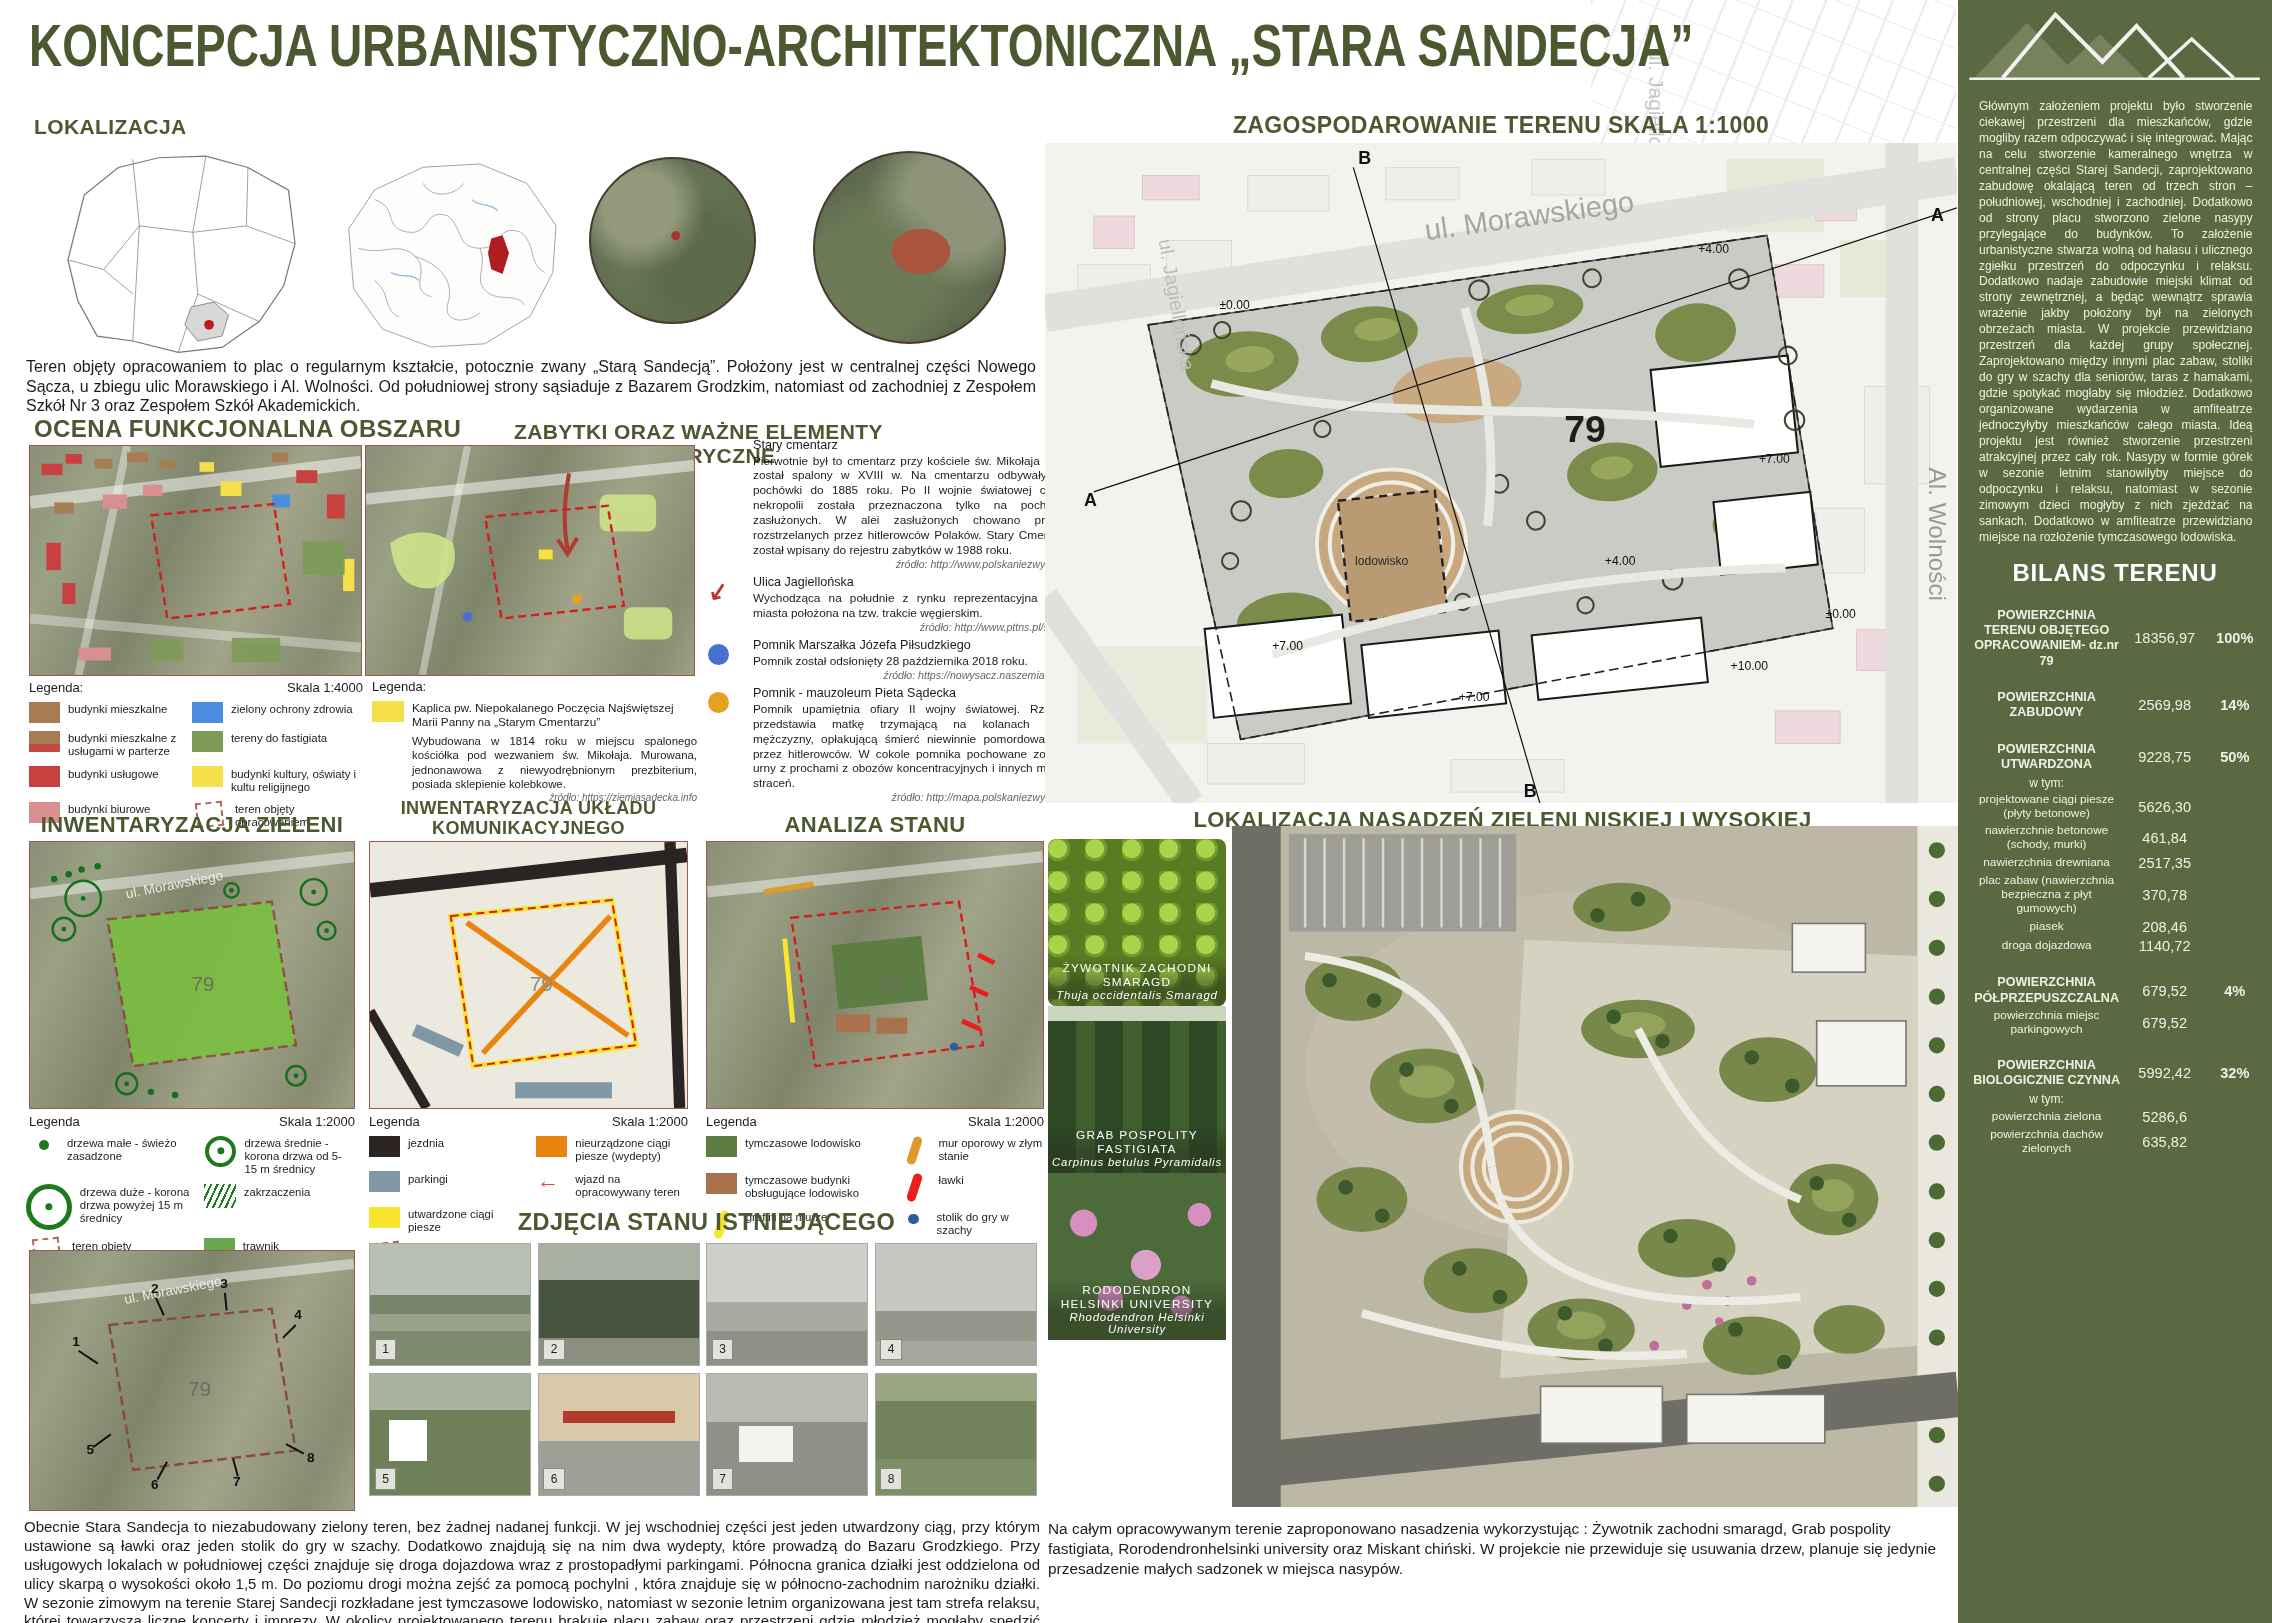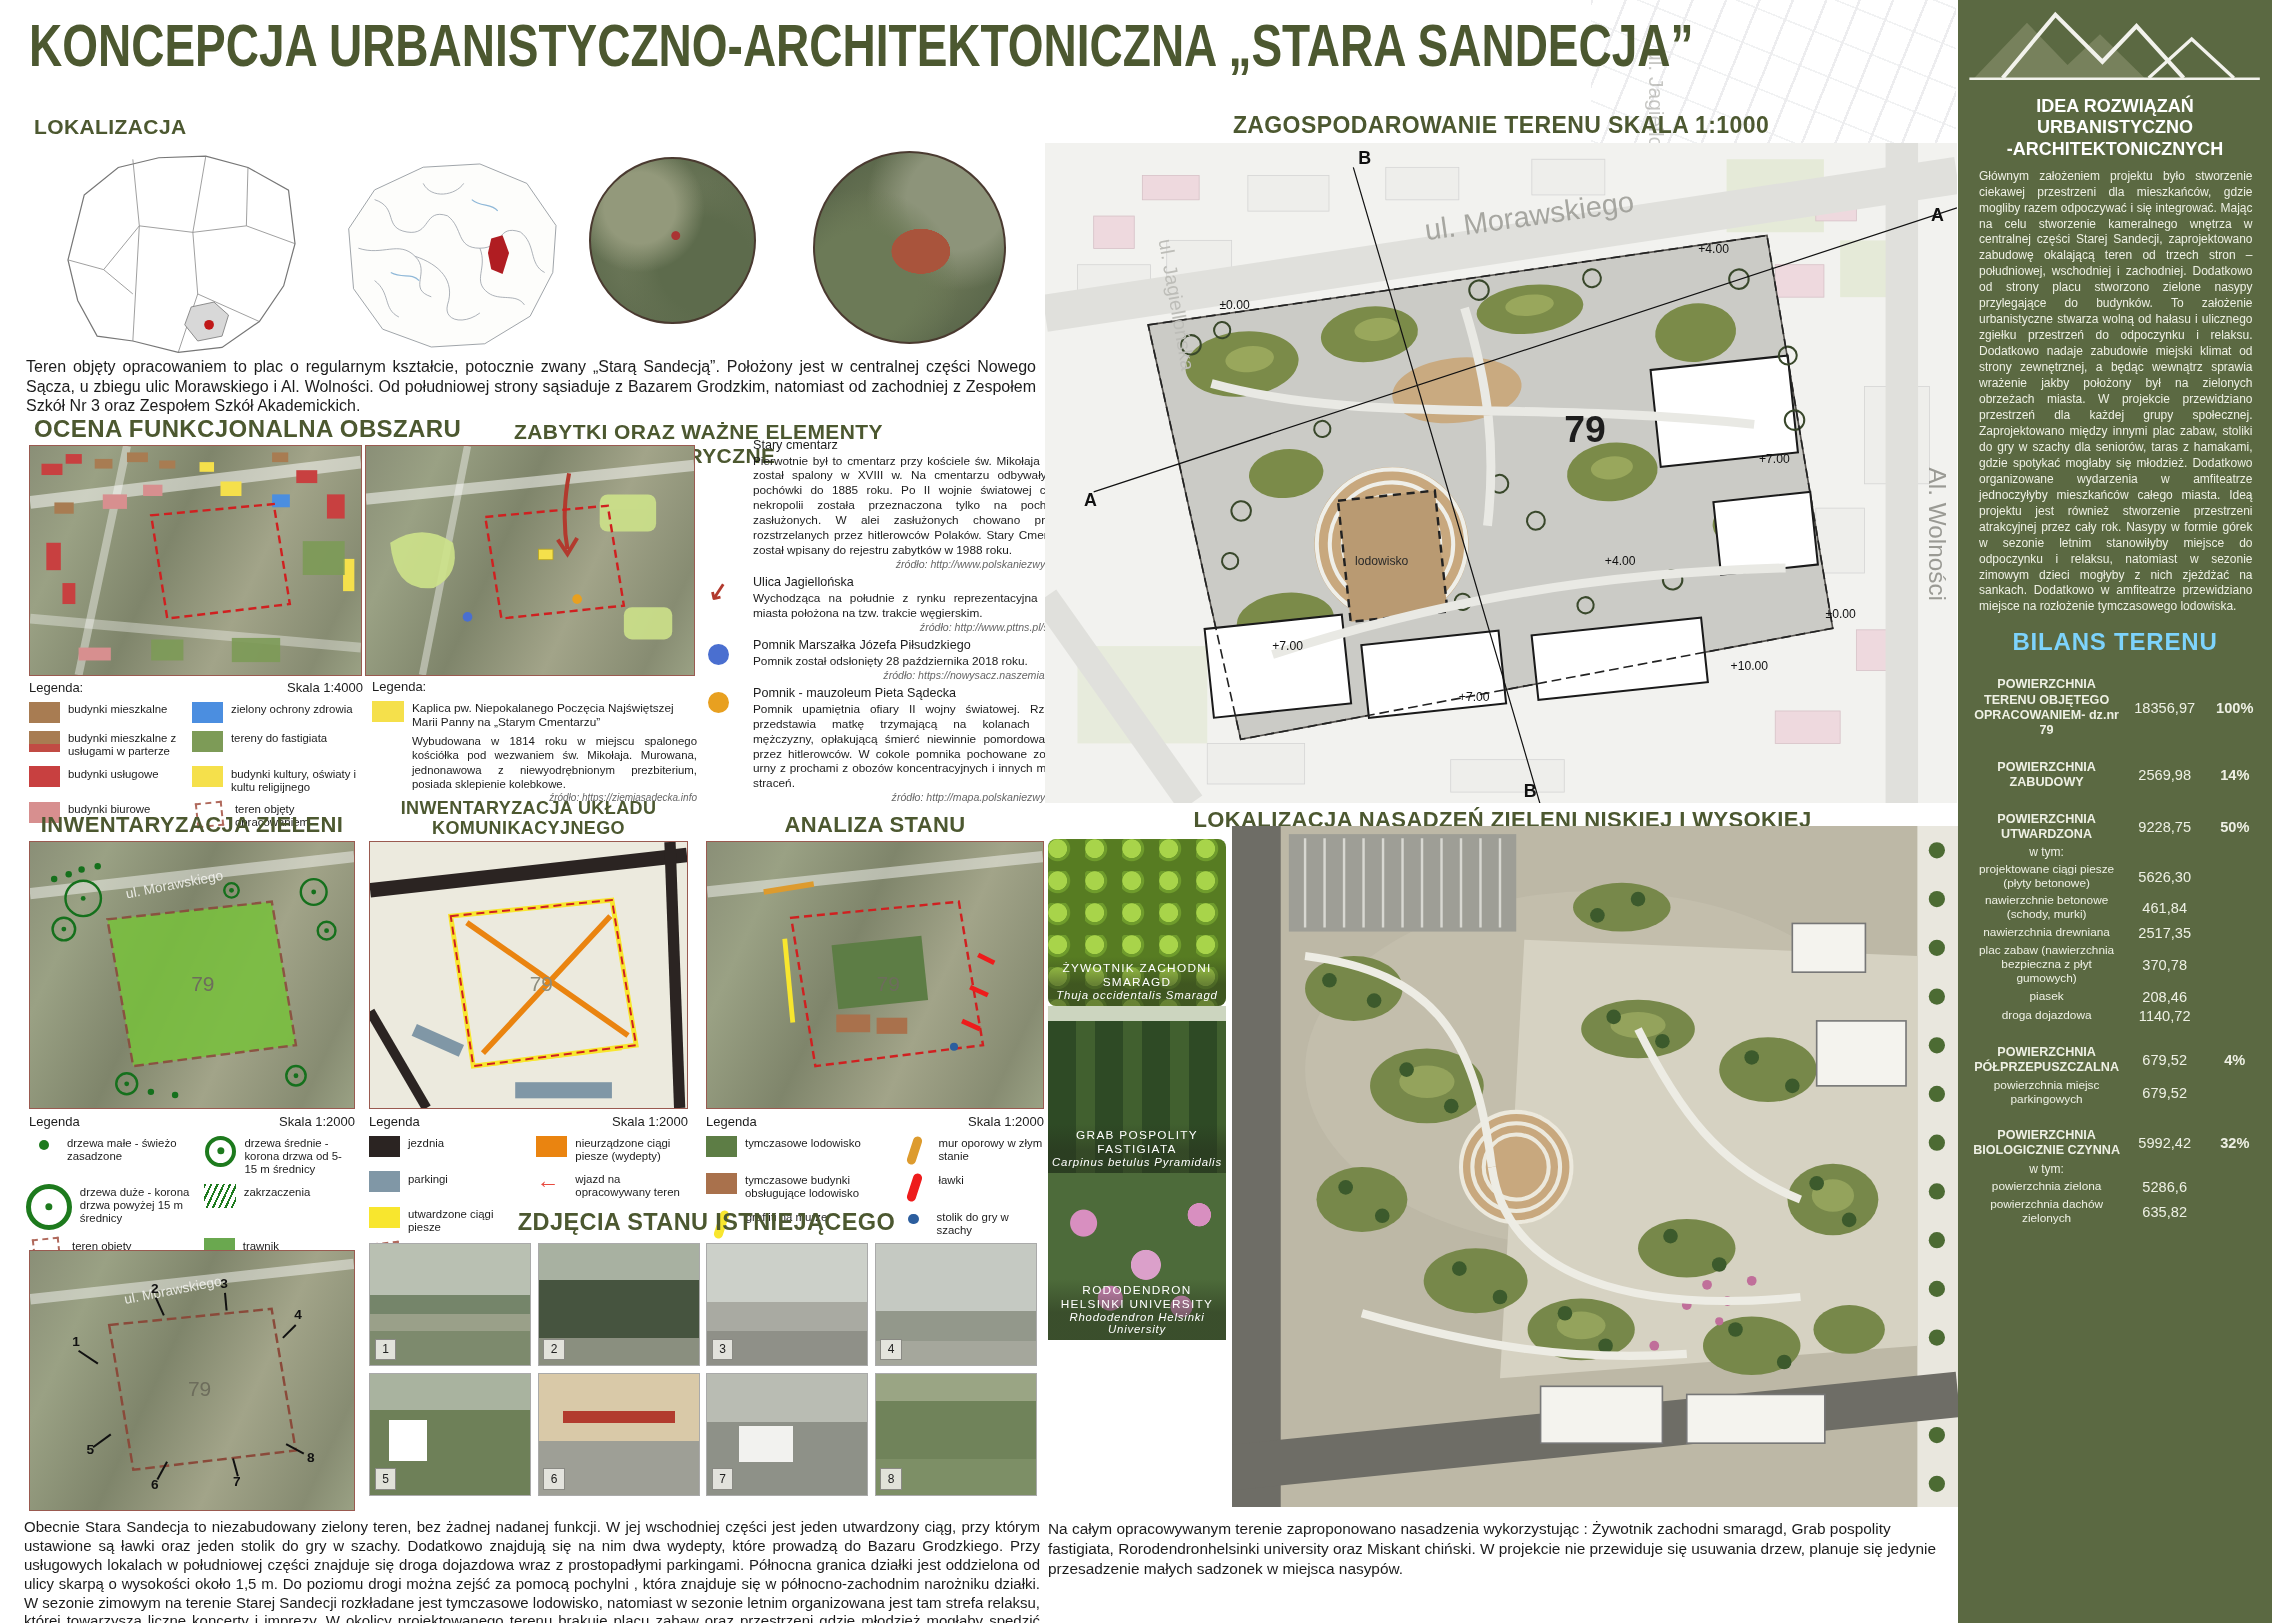--- a/index.html
+++ b/index.html
@@ -83,21 +83,21 @@
   .plant-name{font-size:11.8px;letter-spacing:1.3px;}
   .plant-latin{font-size:11.4px;font-style:italic;letter-spacing:0.8px;}
   .plant-1{background:radial-gradient(circle at 9.7px 9.7px,#a8d44a 0 9px,#6f9c2c 9.7px 12px,transparent 13px) 0 0/37px 32px,#577c22;border-radius:8px;}
   .plant-2{background:linear-gradient(#ccd5bf 0 9%,rgba(0,0,0,0) 9%),repeating-linear-gradient(90deg,#2e4a25 0 28px,#41602f 28px 47px),#35502a;}
   .plant-3{background:radial-gradient(circle at 20% 30%,#d88fc0 0 13px,transparent 14px),radial-gradient(circle at 55% 55%,#dba0ca 0 14.6px,transparent 15.4px),radial-gradient(circle at 85% 25%,#d88fc0 0 11.4px,transparent 12px),radial-gradient(circle at 35% 75%,#cf84b8 0 12px,transparent 13px),radial-gradient(circle at 75% 80%,#d88fc0 0 10.6px,transparent 11.4px),#4d6b3a;}
   .plant-4{background:radial-gradient(ellipse 57px 45px at 50% 38%,#eae3c4 0 60%,transparent 61%),radial-gradient(ellipse 81px 32px at 50% 55%,#dcd4ae 0 55%,transparent 56%),linear-gradient(#7f935f 0 30%,#5c7a3f 30%);}
   
   #sidebar{left:1958px;top:0;width:314px;height:1623px;background:#5b6942;color:#eef0e4;}
   #idea-h{margin-top:4.9px;text-align:center;font-size:18px;font-weight:bold;line-height:1.2;color:#fff;}
   #idea-text{margin:8px 19.5px 0 21px;font-size:12px;line-height:1.33;text-align:justify;}
-  #bilans-h{text-align:center;font-size:24px;font-weight:bold;color:#7dd3fc;letter-spacing:0.8px;}
+  #bilans-h{text-align:center;font-size:24px;font-weight:bold;color:#ffffff;letter-spacing:0.8px;}
   .bilans{margin:11.4px 13px 0 14.6px;}
   .brow{display:grid;grid-template-columns:148px 85px 52px;align-items:center;column-gap:1.6px;}
   .bname{text-align:center;}
   .bval{text-align:center;font-size:14.6px;}
   .bpct{text-align:center;font-size:14.6px;font-weight:bold;}
   .row-main{margin-top:21px;}
   .row-main .bname{font-weight:bold;font-size:12.6px;line-height:1.22;}
   .row-sub{margin-top:3.2px;}
   .row-sub .bname{font-size:11.8px;line-height:1.18;}
   .row-note{margin-top:3.2px;}
@@ -808,24 +808,20 @@
 
   <div class="abs" id="sidebar">
     <div style="height:91px;position:relative;">
       <svg viewBox="0 0 387 112" style="width:100%;height:100%;">
         <polyline points="20,96 85,28 135,80 175,42 230,96" fill="#77815c" stroke="none"></polyline>
         <polyline points="55,96 120,18 178,76 220,32 278,96" fill="none" stroke="#f2f2ec" stroke-width="5"></polyline>
         <polyline points="235,96 288,48 340,96" fill="none" stroke="#f2f2ec" stroke-width="4"></polyline>
         <line x1="14" y1="97" x2="372" y2="97" stroke="#f2f2ec" stroke-width="3"></line>
       </svg>
     </div>
-    <div id="idea-h">
-      <div>IDEA ROZWIĄZAŃ URBANISTYCZNO</div>
-      <div>-ARCHITEKTONICZNYCH</div>
-    </div>
     <div id="idea-text">Głównym założeniem projektu było stworzenie ciekawej przestrzeni dla mieszkańców, gdzie mogliby razem odpoczywać i się integrować. Mając na celu stworzenie kameralnego wnętrza w centralnej części Starej Sandecji, zaprojektowano zabudowę okalającą teren od trzech stron – południowej, wschodniej i zachodniej. Dodatkowo od strony placu stworzono zielone nasypy przylegające do budynków. To założenie urbanistyczne stwarza wolną od hałasu i ulicznego zgiełku przestrzeń do odpoczynku i relaksu. Dodatkowo nadaje zabudowie miejski klimat od strony zewnętrznej, a będąc wewnątrz sprawia wrażenie jakby położony był na zielonych obrzeżach miasta. W projekcie przewidziano przestrzeń dla każdej grupy społecznej. Zaprojektowano między innymi plac zabaw, stoliki do gry w szachy dla seniorów, taras z hamakami, gdzie spotykać mogłaby się młodzież. Dodatkowo organizowane wydarzenia w amfiteatrze jednoczyłyby mieszkańców całego miasta.  Ideą projektu jest również stworzenie przestrzeni atrakcyjnej przez cały rok. Nasypy w formie górek w sezonie letnim stanowiłyby miejsce do odpoczynku i relaksu, natomiast w sezonie zimowym dzieci mogłyby z nich zjeżdżać na sankach. Dodatkowo w amfiteatrze przewidziano miejsce na rozłożenie tymczasowego lodowiska.</div>
     <div id="bilans-h" style="margin-top:13px;">BILANS TERENU</div>
     <div class="bilans">
 
         <div class="brow row-main">
           <span class="bname">POWIERZCHNIA TERENU OBJĘTEGO OPRACOWANIEM- dz.nr 79</span>
           <span class="bval">18356,97</span>
           <span class="bpct">100%</span>
         </div>
 

